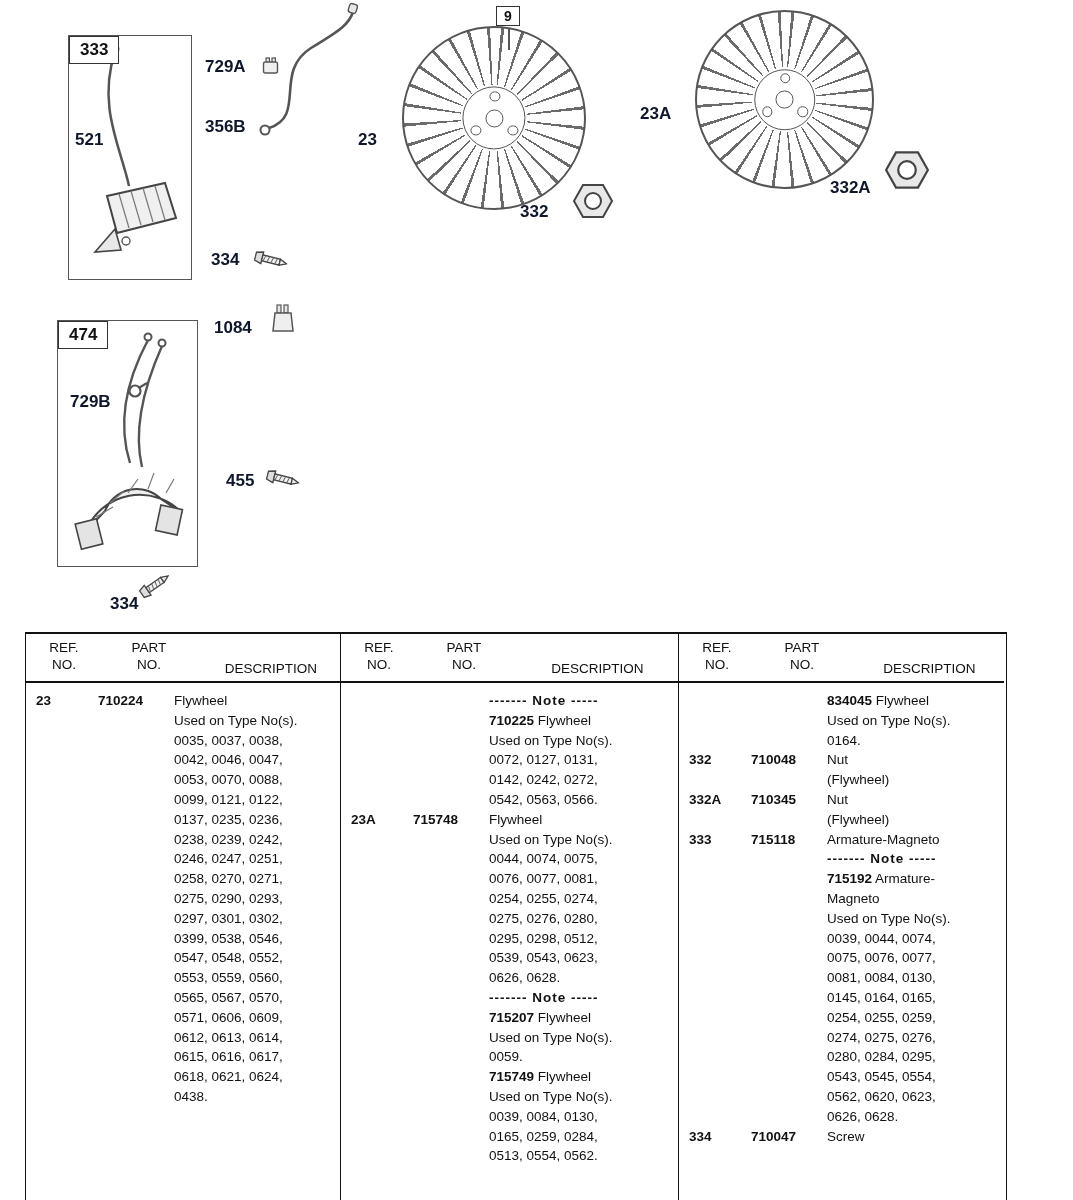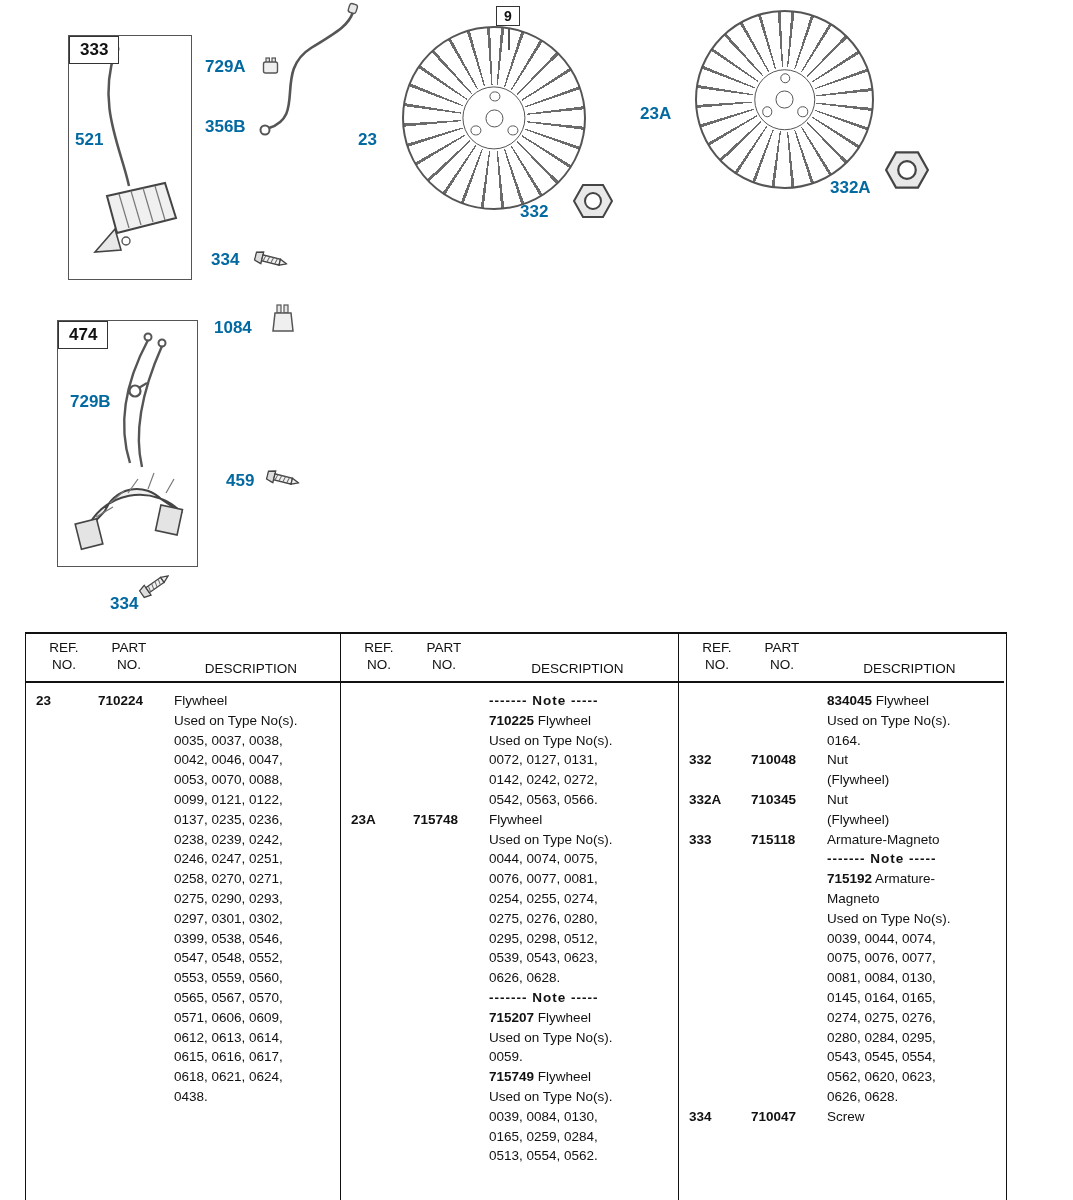--- a/index.html
+++ b/index.html
@@ -1,21 +1,21 @@
 <!DOCTYPE html>
 <html><head>
 <meta charset="utf-8">
 <style>
   html,body{margin:0;padding:0;background:#fff;}
   body{font-family:"Liberation Sans",sans-serif;color:#1a1a1a;}
   #page{position:relative;width:1073px;height:1200px;background:#fff;overflow:hidden;}
 
   
   #diagram{position:absolute;left:0;top:0;width:1073px;height:630px;}
-  .part-label{position:absolute;font-weight:bold;font-size:17px;color:#0369a1;white-space:nowrap;}
+  .part-label{position:absolute;font-weight:bold;font-size:17px;color:#0f172a;white-space:nowrap;}
   .tag-box{position:absolute;border:1.6px solid #333;background:#fff;font-weight:bold;font-size:17px;
            padding:3px 10px;color:#111;}
   .outline-box{position:absolute;border:1.4px solid #555;background:#fff;}
   .flywheel{position:absolute;border-radius:50%;border:2px solid #555;
     background:
       radial-gradient(circle,#fff 0 26%,rgba(0,0,0,0) 26%),
       radial-gradient(circle,rgba(0,0,0,0) 0 86%,rgba(90,90,90,.85) 86% 89%,rgba(0,0,0,0) 89%),
       repeating-conic-gradient(#fff 0deg 4.5deg,#6b6b6b 4.5deg 6.5deg,#fff 6.5deg 13deg);}
   .hub{position:absolute;left:50%;top:50%;transform:translate(-50%,-50%);
        width:34%;height:34%;border-radius:50%;background:#fff;border:1.6px solid #555;}
@@ -158,21 +158,21 @@
 
     <div class="part-label" style="left:70px;top:392px;">
       <span>729B</span>
     </div>
     <svg class="svgpart" style="left:127px;top:380px;" width="22" height="20" viewBox="0 0 22 20">
       <circle cx="8" cy="11" r="5.5" fill="none" stroke="#555" stroke-width="2.2"></circle>
       <line x1="12.5" y1="7.5" x2="20" y2="3" stroke="#555" stroke-width="2.2"></line>
     </svg>
 
     <div class="part-label" style="left:226px;top:471px;">
-      <span>459</span>
+      <span>455</span>
     </div>
     <svg class="svgpart" style="left:266px;top:472px;transform:rotate(14deg);" width="34" height="14" viewBox="0 0 34 14">
       <polygon points="1,3 8,1 8,13 1,11" fill="#ddd" stroke="#444" stroke-width="1.3"></polygon>
       <rect x="8" y="4" width="18" height="6" fill="#f0f0f0" stroke="#444" stroke-width="1.3"></rect>
       <line x1="11" y1="4" x2="9.5" y2="10" stroke="#666" stroke-width="1"></line>
       <line x1="15" y1="4" x2="13.5" y2="10" stroke="#666" stroke-width="1"></line>
       <line x1="19" y1="4" x2="17.5" y2="10" stroke="#666" stroke-width="1"></line>
       <line x1="23" y1="4" x2="21.5" y2="10" stroke="#666" stroke-width="1"></line>
       <polygon points="26,4 33,7 26,10" fill="#f0f0f0" stroke="#444" stroke-width="1.3"></polygon>
     </svg>
@@ -190,21 +190,21 @@
       <span>334</span>
     </div>
   </div>
 
   <style>
     #ptable{position:absolute;left:25px;top:632px;width:980px;
             border-top:2px solid #111;border-left:1.6px solid #111;border-right:1.6px solid #111;
             font-size:13.5px;color:#111;}
     .tgrid{display:grid;grid-template-columns:315px 338px 325px;}
     .hcell{border-right:1.6px solid #111;border-bottom:2px solid #111;
-           display:grid;grid-template-columns:56px 70px 1fr;column-gap:2px;
+           display:grid;grid-template-columns:56px 70px 1fr;column-gap:22px;
            padding:5px 4px 4px 10px;height:38px;}
     .hcell:last-child{border-right:none;}
     .h2{display:flex;flex-direction:column;align-items:center;justify-content:flex-start;line-height:17px;}
     .hdesc{display:flex;align-items:flex-end;justify-content:center;line-height:17px;padding-bottom:0;}
     .bcell{border-right:1.6px solid #111;padding:8px 4px 10px 10px;min-height:500px;}
     .bcell:last-child{border-right:none;}
     .trow{display:grid;grid-template-columns:56px 70px 1fr;column-gap:6px;line-height:19.8px;}
     .cr,.cp{font-weight:bold;white-space:nowrap;}
     .cd{white-space:nowrap;}
     .cd b{font-weight:bold;}
@@ -560,20 +560,25 @@
             <span class="cd">0081, 0084, 0130,</span>
           </div>
           <div class="trow">
             <span class="cr"></span>
             <span class="cp"></span>
             <span class="cd">0145, 0164, 0165,</span>
           </div>
           <div class="trow">
             <span class="cr"></span>
             <span class="cp"></span>
+            <span class="cd">0254, 0255, 0259,</span>
+          </div>
+          <div class="trow">
+            <span class="cr"></span>
+            <span class="cp"></span>
             <span class="cd">0274, 0275, 0276,</span>
           </div>
           <div class="trow">
             <span class="cr"></span>
             <span class="cp"></span>
             <span class="cd">0280, 0284, 0295,</span>
           </div>
           <div class="trow">
             <span class="cr"></span>
             <span class="cp"></span>

